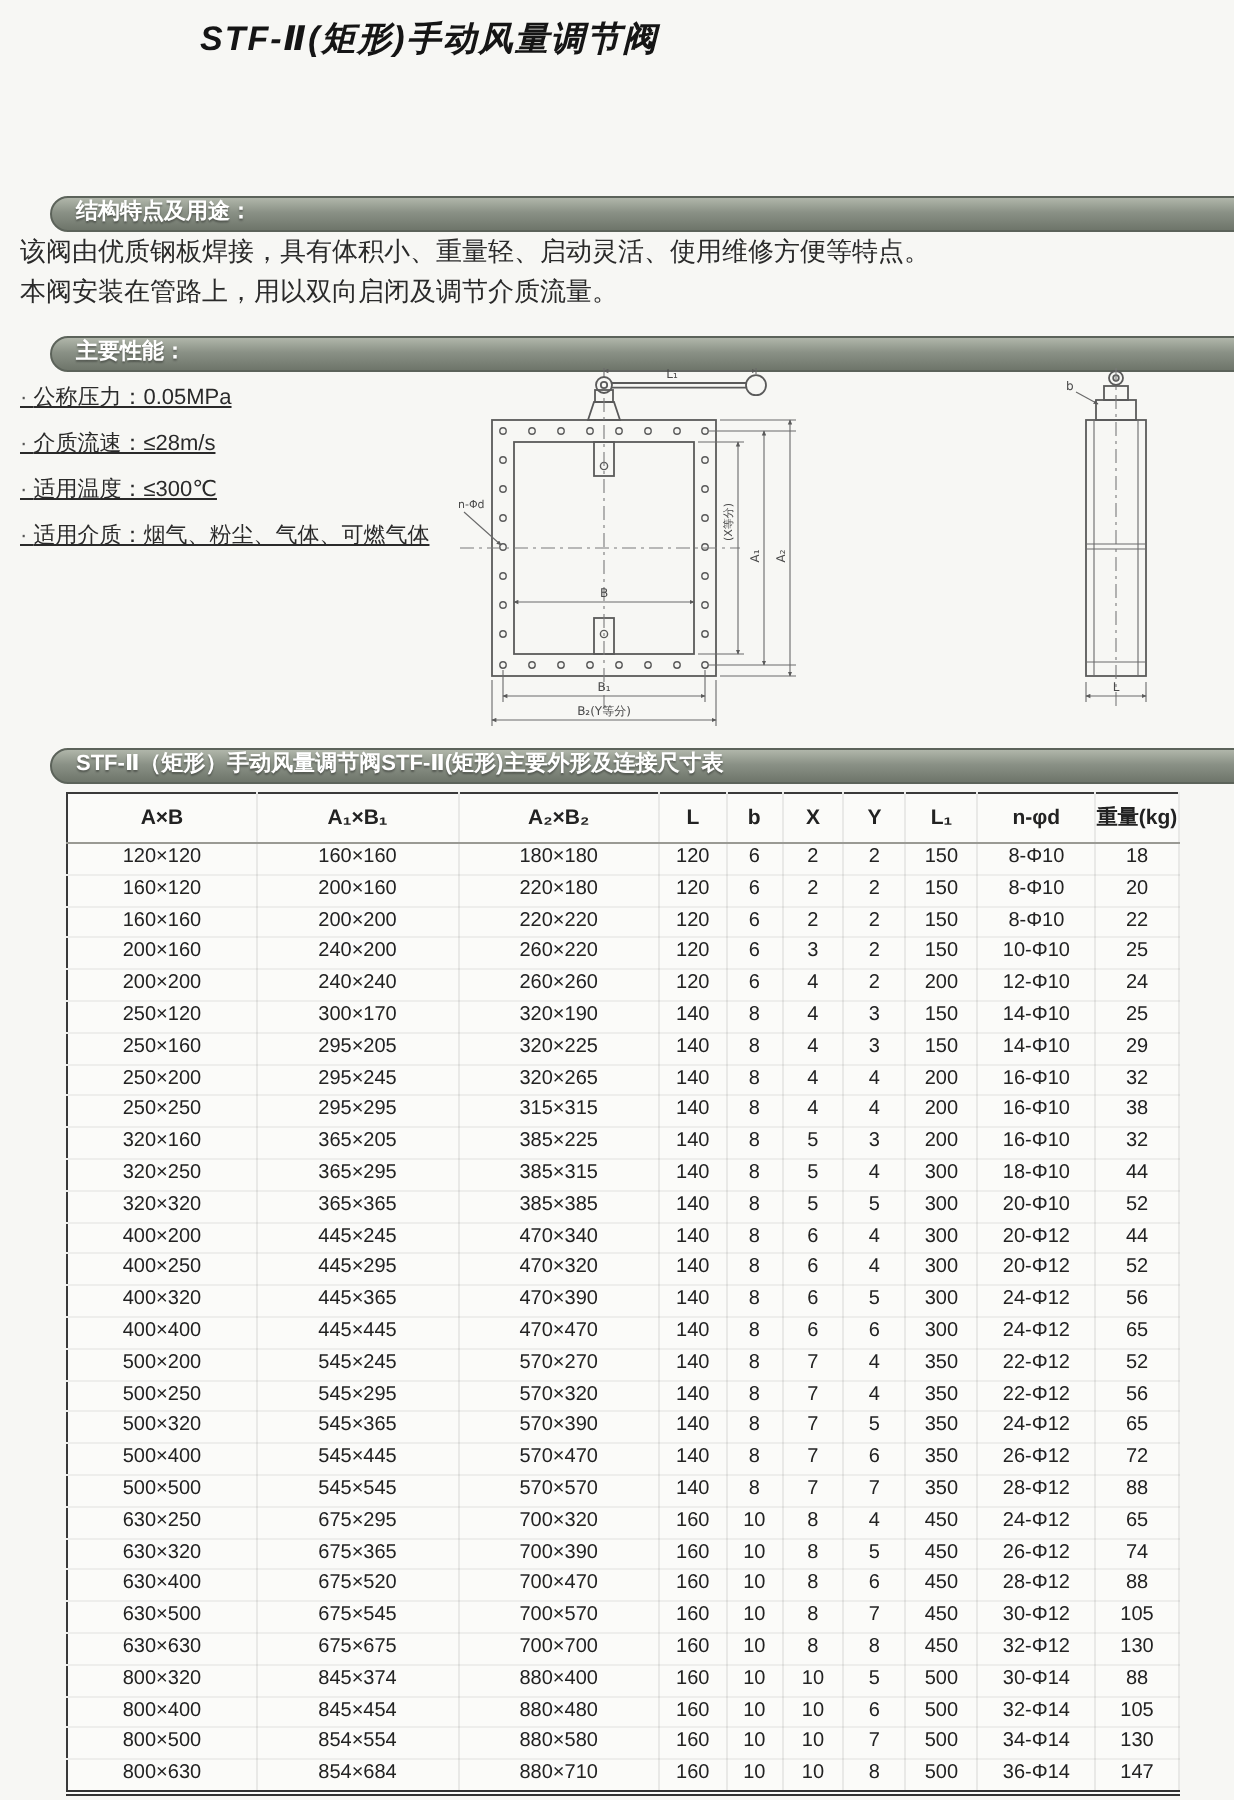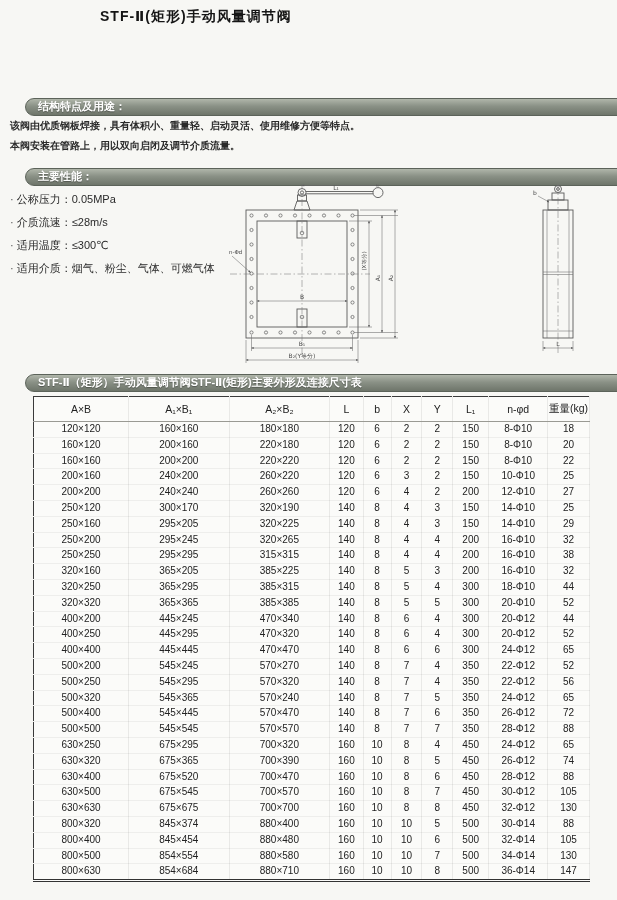--- a/index.html
+++ b/index.html
@@ -4,47 +4,47 @@
 <style>
   html,body{margin:0;padding:0;}
   body{
     width:617px;height:900px;position:relative;overflow:hidden;
     background:#f7f7f4;
     font-family:"Liberation Sans","DejaVu Sans",sans-serif;
     color:#2a2a2a;
   }
   .page-title{
     position:absolute;left:100px;top:8px;
-    font-size:14px;font-weight:bold;letter-spacing:1px;color:#151515;
+    font-size:17px;font-weight:bold;letter-spacing:1px;color:#151515;font-style:italic;
   }
   .bar{
     position:absolute;left:25px;width:601px;height:18px;
     background:linear-gradient(180deg,#b0b6aa 0%,#8a9186 45%,#6e756a 100%);
     border:1px solid #5c635a;border-radius:9px;
     color:#ffffff;font-size:11px;font-weight:bold;line-height:15px;
     padding-left:12px;box-sizing:border-box;white-space:nowrap;
     text-shadow:0 1px 1px rgba(0,0,0,0.35);
   }
   .bar-features{top:98px;}
   .bar-performance{top:168px;}
   .bar-table{top:374px;}
-  .features-text{position:absolute;left:10px;top:116px;font-size:10px;line-height:20px;font-weight:bold;}
+  .features-text{position:absolute;left:10px;top:116px;font-size:13px;line-height:20px;}
   .perf-list{position:absolute;left:10px;top:188px;font-size:11px;}
-  .perf-item{height:23px;line-height:23px;white-space:nowrap;}
+  .perf-item{height:23px;line-height:23px;white-space:nowrap;text-decoration:underline;}
   .perf-item::before{content:"· ";color:#555;}
   .diagram{position:absolute;left:228px;top:183px;width:385px;height:185px;}
   .dim-table{
     position:absolute;left:33px;top:396px;width:557px;
     border-collapse:collapse;table-layout:fixed;
     font-size:10px;color:#222;
     border:1px solid #3a3a3a;border-bottom:3px double #333;
     background:#fbfbf9;
   }
   .dim-table th{
-    height:24px;font-weight:normal;font-size:10.5px;
+    height:24px;font-weight:bold;font-size:10.5px;
     border-bottom:1px solid #9a9a94;border-right:1px solid rgba(0,0,0,0.07);
     padding:0;text-align:center;
   }
   .dim-table td{
     height:14.8px;line-height:14.8px;padding:0;text-align:center;
     border-right:1px solid rgba(0,0,0,0.07);
     border-bottom:1px solid rgba(0,0,0,0.05);
     white-space:nowrap;
   }
   .dim-table col.c-ab{width:17%;}
@@ -306,21 +306,21 @@
       <tr>
         <td>200×200</td>
         <td>240×240</td>
         <td>260×260</td>
         <td>120</td>
         <td>6</td>
         <td>4</td>
         <td>2</td>
         <td>200</td>
         <td>12-Φ10</td>
-        <td>27</td>
+        <td>24</td>
       </tr>
       <tr>
         <td>250×120</td>
         <td>300×170</td>
         <td>320×190</td>
         <td>140</td>
         <td>8</td>
         <td>4</td>
         <td>3</td>
         <td>150</td>
@@ -417,20 +417,32 @@
         <td>470×320</td>
         <td>140</td>
         <td>8</td>
         <td>6</td>
         <td>4</td>
         <td>300</td>
         <td>20-Φ12</td>
         <td>52</td>
       </tr>
       <tr>
+        <td>400×320</td>
+        <td>445×365</td>
+        <td>470×390</td>
+        <td>140</td>
+        <td>8</td>
+        <td>6</td>
+        <td>5</td>
+        <td>300</td>
+        <td>24-Φ12</td>
+        <td>56</td>
+      </tr>
+      <tr>
         <td>400×400</td>
         <td>445×445</td>
         <td>470×470</td>
         <td>140</td>
         <td>8</td>
         <td>6</td>
         <td>6</td>
         <td>300</td>
         <td>24-Φ12</td>
         <td>65</td>
@@ -455,21 +467,21 @@
         <td>8</td>
         <td>7</td>
         <td>4</td>
         <td>350</td>
         <td>22-Φ12</td>
         <td>56</td>
       </tr>
       <tr>
         <td>500×320</td>
         <td>545×365</td>
-        <td>570×240</td>
+        <td>570×390</td>
         <td>140</td>
         <td>8</td>
         <td>7</td>
         <td>5</td>
         <td>350</td>
         <td>24-Φ12</td>
         <td>65</td>
       </tr>
       <tr>
         <td>500×400</td>

